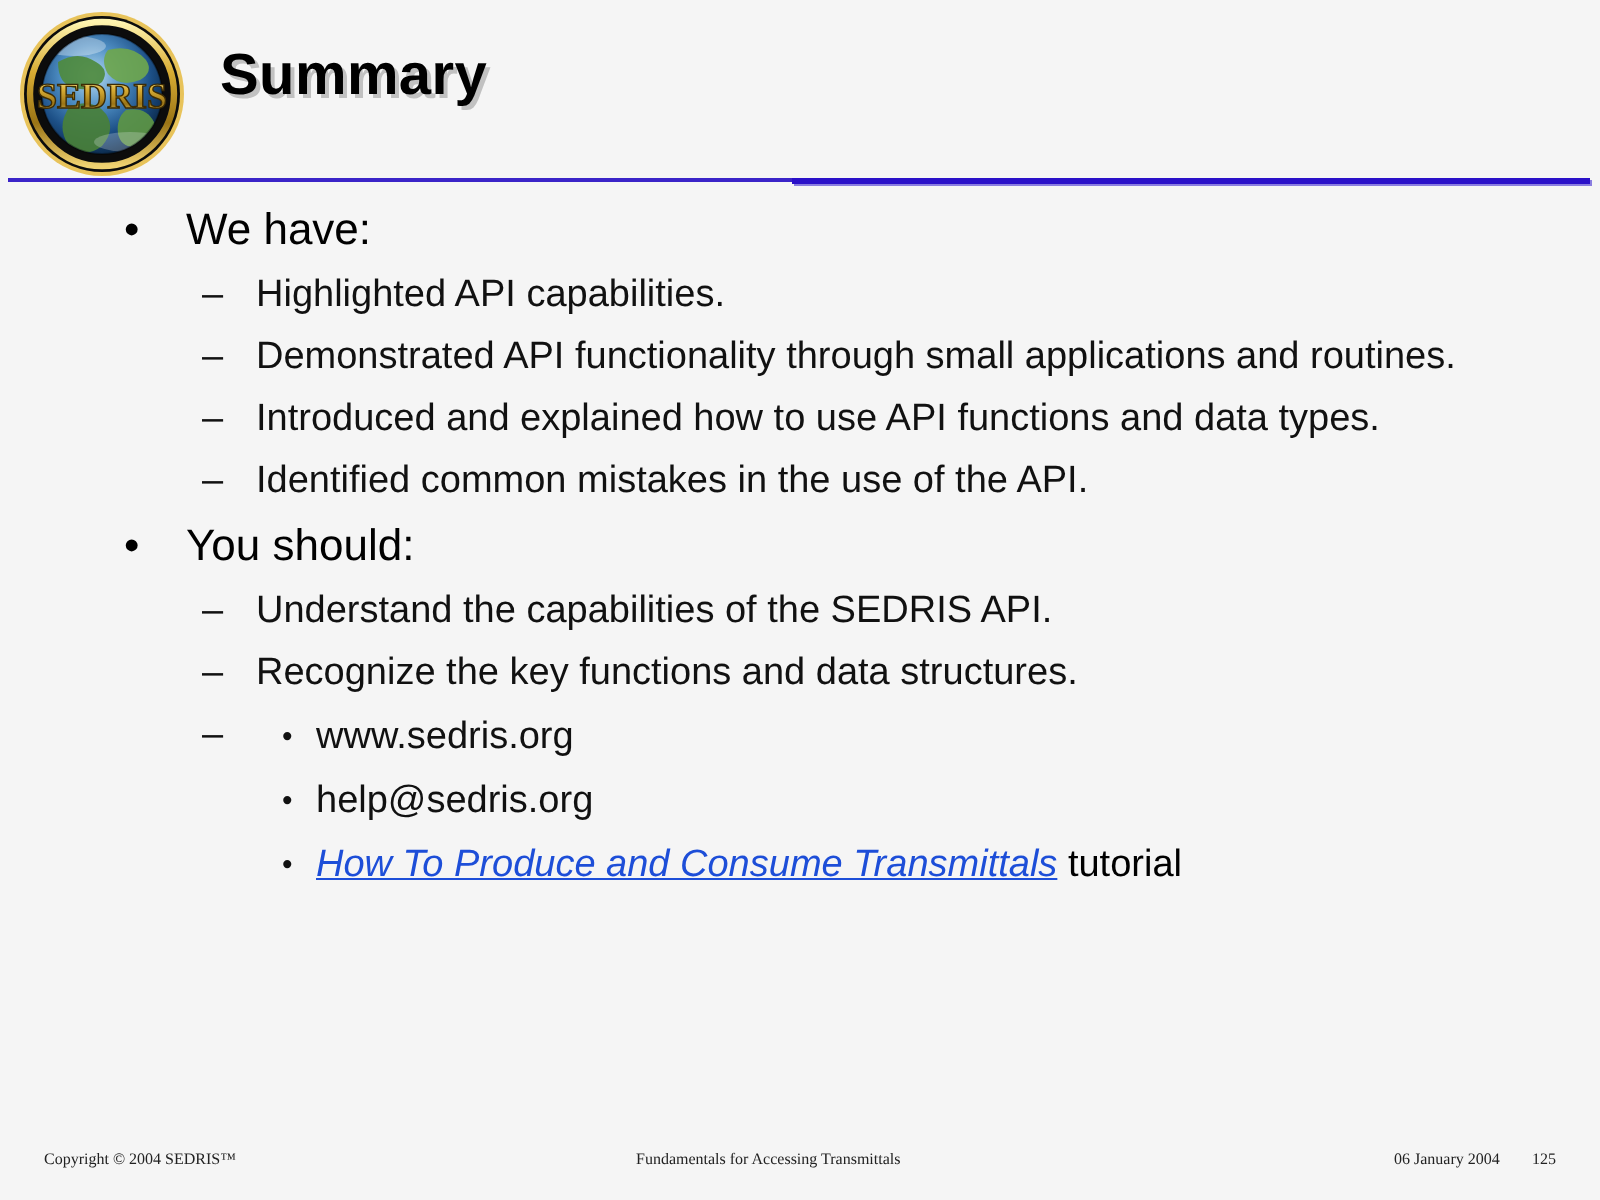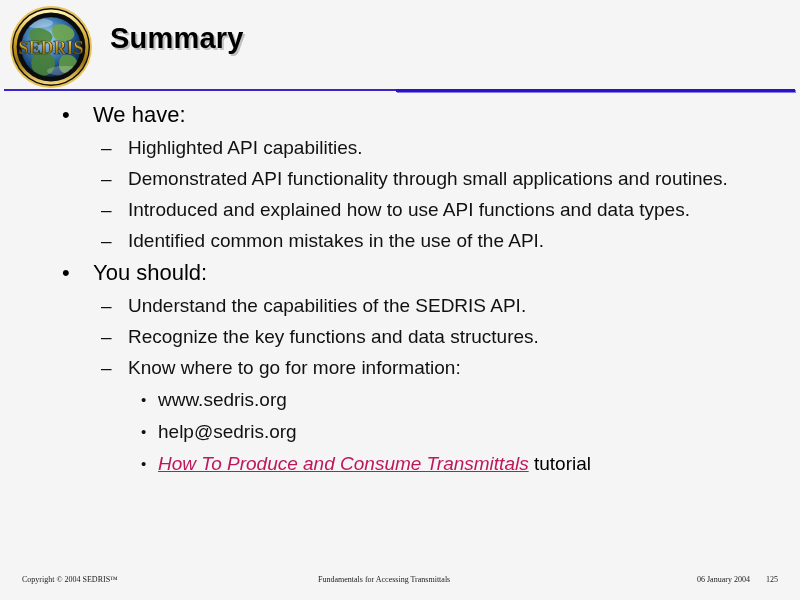--- a/index.html
+++ b/index.html
@@ -132,21 +132,21 @@
   }
   .l3 .mk {
     position: absolute;
     left: 141px;
     top: 0;
     font-size: 15px;
     line-height: 27px;
   }
 
   .link {
-    color: #be185d;
+    color: #1d4ed8;
     font-style: italic;
     text-decoration: underline;
     cursor: pointer;
   }
   .after-link { color: #000000; }
 
   
   .footer {
     position: absolute;
     left: 0;
@@ -248,21 +248,20 @@
       <span>Understand the capabilities of the SEDRIS API.</span>
     </div>
 
     <div class="l2">
       <span class="mk">–</span>
       <span>Recognize the key functions and data structures.</span>
     </div>
 
     <div class="l2">
       <span class="mk">–</span>
-      <span>Know where to go for more information:</span>
     </div>
 
     <div class="l3">
       <span class="mk">•</span>
       <span>www.sedris.org</span>
     </div>
 
     <div class="l3">
       <span class="mk">•</span>
       <span>help@sedris.org</span>

